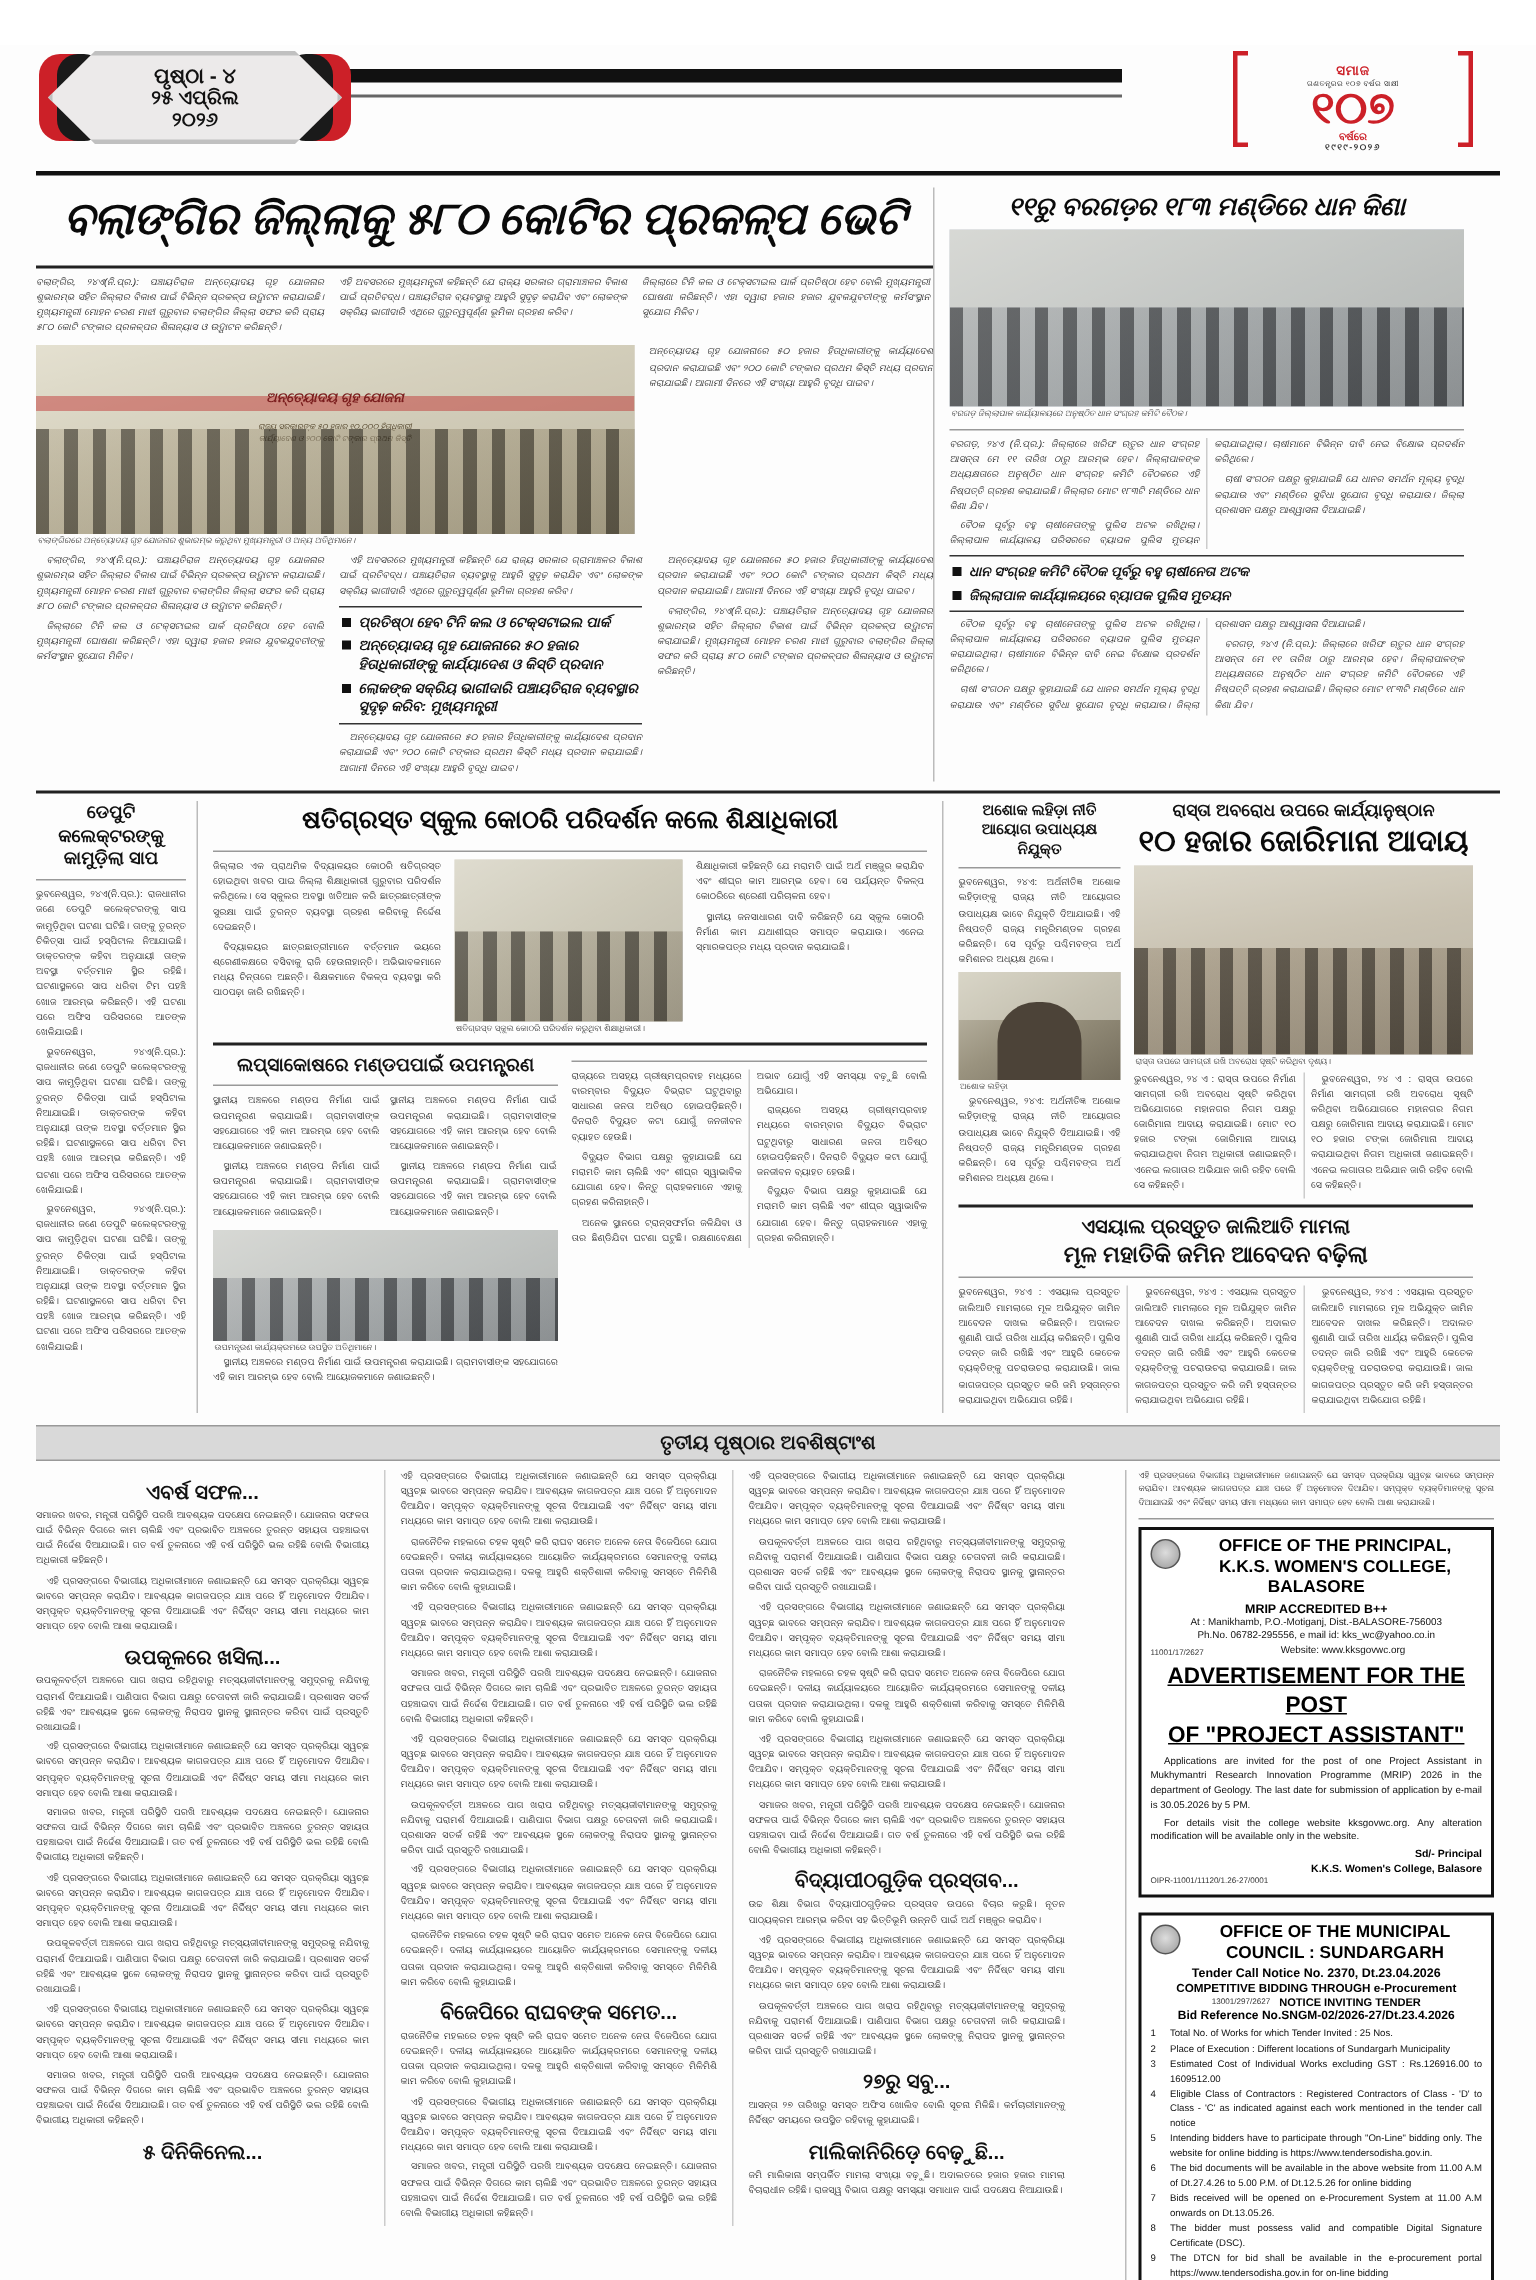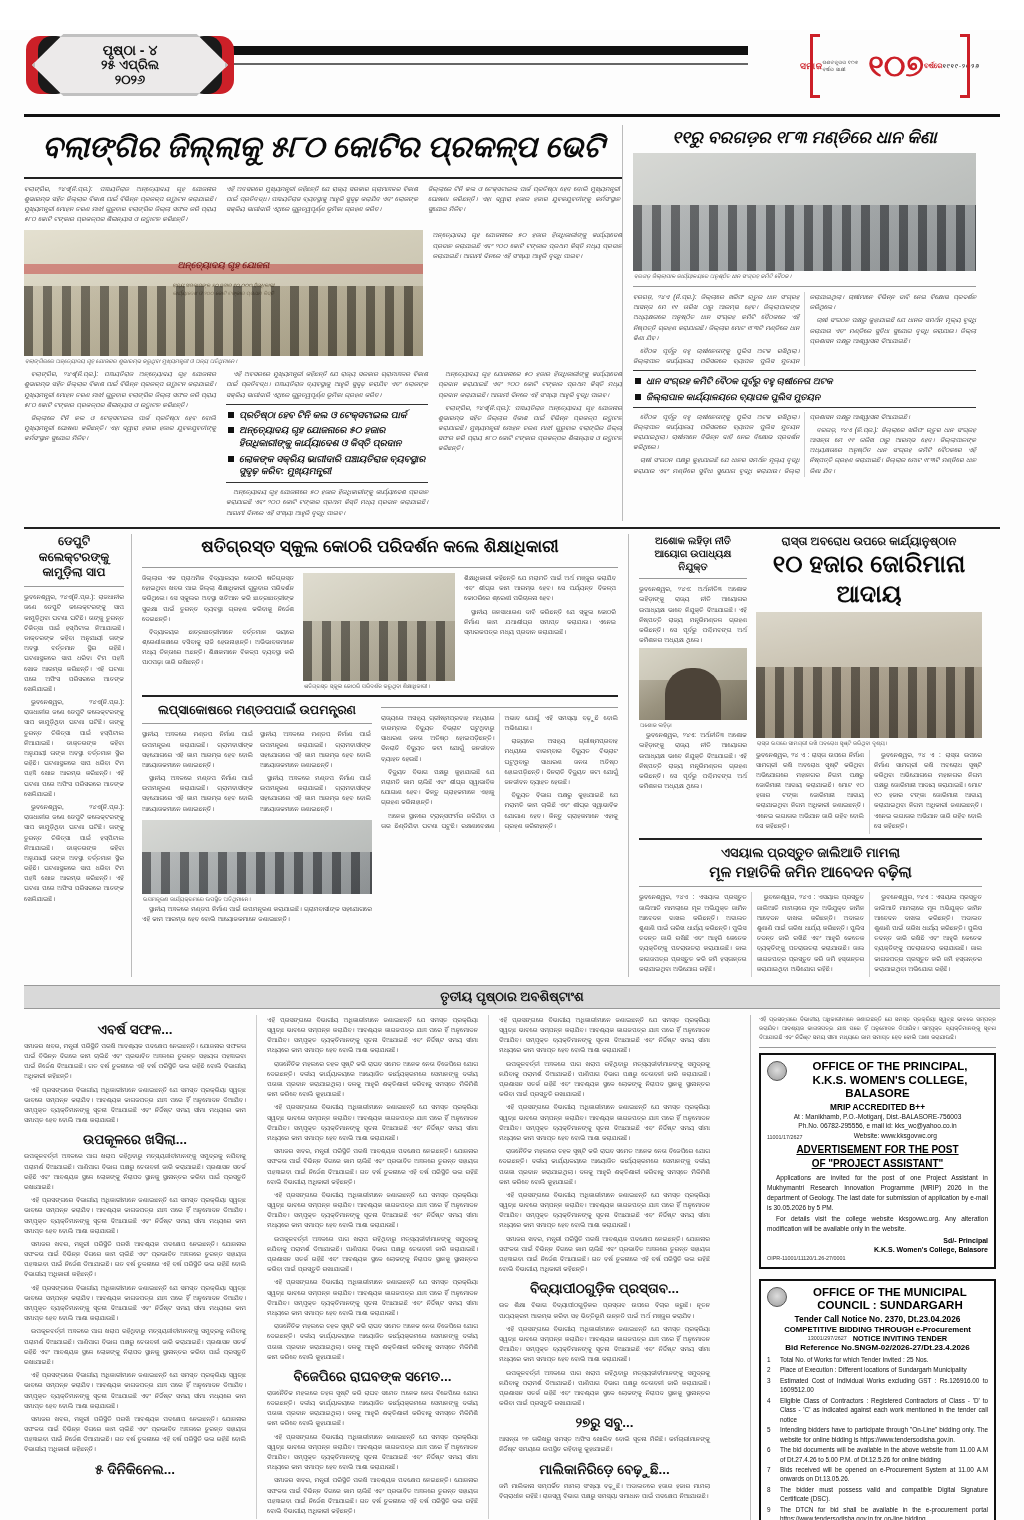--- a/index.html
+++ b/index.html
@@ -37,22 +37,22 @@
 
   .section-tag {
     position: absolute; right: 196px; top: 4px; width: 176px; height: 62px;
     background: #fff; border: 2px solid #333; border-radius: 0 8px 8px 0;
     clip-path: polygon(12% 0, 100% 0, 100% 100%, 12% 100%, 0 50%);
     display: flex; align-items: center; justify-content: center; z-index: 4;
   }
   .section-tag span { font-size: 31px; font-weight: 800; letter-spacing: 1px; color: #111; }
 
   .logo-box {
-    position: absolute; right: 20px; top: 0px; width: 180px; height: 72px;
-    display: flex; align-items: center; justify-content: flex-end; flex-direction: row;
+    position: absolute; right: 8px; top: 0px; width: 180px; height: 72px;
+    display: flex; align-items: center; justify-content: flex-end; flex-direction: column;
   }
   .logo-bracket-l, .logo-bracket-r { position:absolute; top: 4px; width: 10px; height: 64px; border: 3px solid #cc2028; }
   .logo-bracket-l { left: 10px; border-right: none; }
   .logo-bracket-r { right: 10px; border-left: none; }
   .logo-top { font-size: 9px; font-weight: 800; color: #cc2028; letter-spacing: .5px; }
   .logo-sub { font-size: 5px; color: #222; letter-spacing: .3px; }
   .logo-main { font-size: 30px; font-weight: 800; color: #cc2028; line-height: .95; }
   .logo-bot { font-size: 7px; font-weight: 700; color: #cc2028; }
   .logo-years { font-size: 6px; font-weight: 700; color: #333; letter-spacing: 1px; }
 
@@ -63,21 +63,21 @@
   .top-zone { display: flex; margin-top: 8px; font-style: italic; }
   .left-zone { width: 598px; }
   .right-zone { width: 354px; border-left: 1px solid #bbb; padding-left: 10px; }
 
   .hl-1 { font-size: 30px; font-weight: 800; color: #0a0a0a; text-align: center;
           line-height: 1.22; letter-spacing: -.3px; padding: 4px 0 6px; }
   .hl-2 { font-size: 17px; font-weight: 800; color: #0a0a0a; text-align: center;
           line-height: 1.25; padding: 2px 0 5px; }
   .hl-3 { font-size: 15px; font-weight: 800; color: #111; text-align: center; line-height: 1.3; }
   .hl-4 { font-size: 12.5px; font-weight: 800; color: #111; text-align: center; line-height: 1.32; }
-  .hl-5 { font-size: 24px; font-weight: 800; color: #0a0a0a; text-align: center; line-height: 1.25; }
+  .hl-5 { font-size: 20px; font-weight: 800; color: #0a0a0a; text-align: center; line-height: 1.25; }
 
   .cols3 { column-count: 3; column-gap: 10px; column-rule: 1px solid #ccc; }
   .cols2 { column-count: 2; column-gap: 10px; column-rule: 1px solid #ccc; }
 
   p.body { font-size: 6.3px; line-height: 1.62; text-align: justify; color: #2b2b2b;
            margin: 0 0 3px 0; word-spacing: .4px; }
   p.body.ind { text-indent: 7px; }
 
   .photo { background: linear-gradient(160deg,#b9c2ae,#8d9a7e 45%,#6f7d61); position: relative; overflow:hidden; }
   .photo.indoor { background: linear-gradient(150deg,#c9c4b4,#9a937f 50%,#746d5c); }
@@ -116,21 +116,21 @@
   .jump-head { font-size: 13.5px; font-weight: 800; text-align: center; color: #111; margin: 7px 0 3px; }
 
   
   .ad { border: 2px solid #111; padding: 5px 6px 6px; margin-bottom: 10px; background:#fff; }
   .ad-emblem { width: 20px; height: 20px; border: 1px solid #555; border-radius: 50%;
                float: left; margin: 1px 5px 0 0;
                background: radial-gradient(circle at 50% 45%, #ddd, #9a9a9a); }
   .ad-t1 { font-size: 11.5px; font-weight: 800; text-align: center; color: #000; line-height: 1.18; }
   .ad-t2 { font-size: 8.3px; font-weight: 800; text-align: center; color: #000; margin-top: 1px; }
   .ad-t3 { font-size: 6.6px; text-align: center; color: #111; line-height: 1.45; }
-  .ad-hl { font-size: 10px; font-weight: 800; text-align: center; color: #000;
+  .ad-hl { font-size: 15px; font-weight: 800; text-align: center; color: #000;
            text-decoration: underline; line-height: 1.25; margin: 4px 0 3px; }
   .ad-p { font-size: 6.5px; text-align: justify; color: #111; line-height: 1.5; text-indent: 9px; margin-bottom: 2px; }
   .ad-sign { font-size: 7px; font-weight: 800; text-align: right; color: #000; line-height: 1.35; }
   .ad-code { font-size: 5.4px; color: #333; }
   .ad-codewrap { display:flex; justify-content: space-between; align-items: flex-end; }
   .ad-li { display: flex; gap: 4px; font-size: 6.4px; color: #111; line-height: 1.48;
            text-align: justify; margin-bottom: 1px; }
   .ad-li .n { flex: 0 0 9px; }
   .ad-center-small { font-size: 7.4px; font-weight: 800; text-align:center; color:#000; }
 </style>

